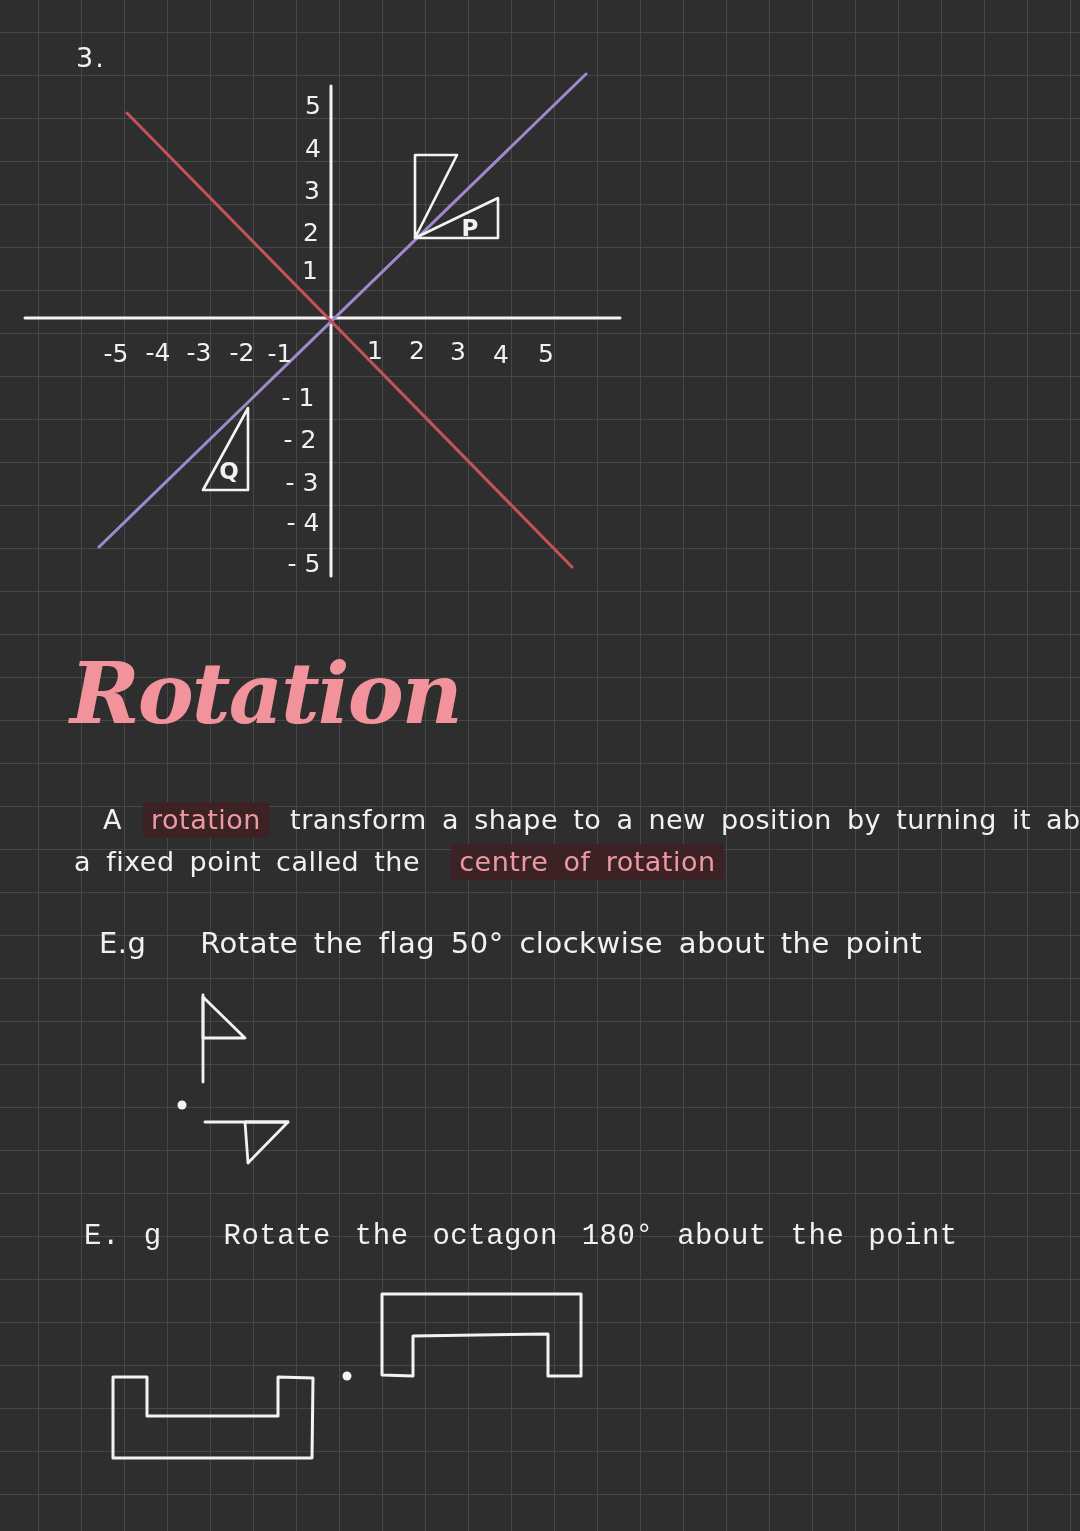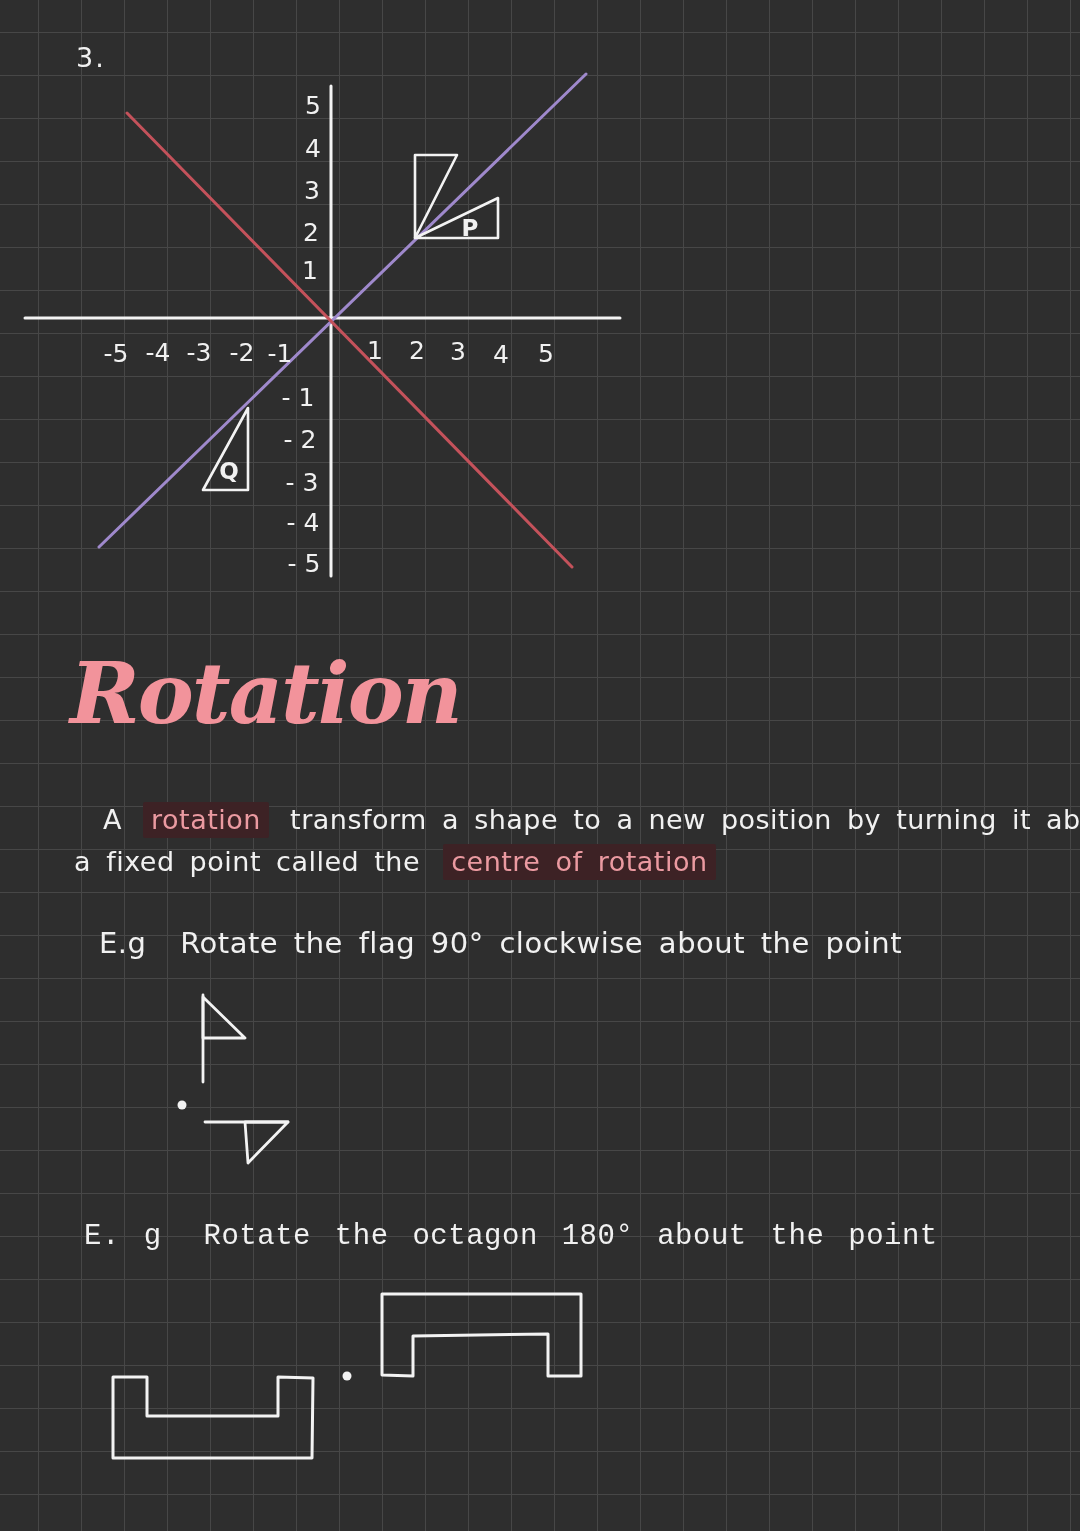--- a/index.html
+++ b/index.html
@@ -24,25 +24,25 @@
     left:70px;top:650px;
     font-family:"DejaVu Serif", serif;
     font-style:italic;font-weight:bold;
     font-size:84px;letter-spacing:-2px;line-height:1.05;
   }
   .hand{font-size:27px;word-spacing:6px;letter-spacing:.5px;}
   .line1{left:103px;top:804px;}
   .line2{left:74px;top:846px;}
   .eg1{left:99px;top:926px;font-size:29px;}
   .eg2{left:84px;top:1220px;font-size:29px;font-family:Liberation Mono, monospace;}
-  .eg-label{margin-right:18px;}
+  .eg-label{margin-right:38px;}
   .hl{
     padding:2px 8px 3px 8px;border-radius:2px;
   }
-  .line2 .hl{margin-left:8px;}
+  .line2 .hl{margin-left:16px;}
   .line1 .hl{margin:0 6px;}
 </style>
 </head>
 <body>
 
 <div class="page">
 
   <svg class="figures" id="figures-svg" width="1080" height="1531" viewBox="0 0 1080 1531">
       <line x1="25" y1="318" x2="620" y2="318" stroke="#f3f3f3" stroke-width="3" stroke-linecap="round"></line>
       <line x1="331" y1="86" x2="331" y2="576" stroke="#f3f3f3" stroke-width="3" stroke-linecap="round"></line>
@@ -93,21 +93,21 @@
     <span>transform a shape to a new position by turning it about</span>
   </div>
 
   <div class="abs hand line2">
     <span>a fixed point called the</span>
     <span class="hl" style="background: rgb(61, 34, 37); color: rgb(235, 154, 161);">centre of rotation</span>
   </div>
 
   <div class="abs hand eg1">
     <span class="eg-label">E.g</span>
-    <span>Rotate the flag 90° clockwise about the point</span>
+    <span>Rotate the flag 50° clockwise about the point</span>
   </div>
 
   <div class="abs hand eg2">
     <span class="eg-label">E. g</span>
     <span>Rotate the octagon 180° about the point</span>
   </div>
 
 </div>
 
 </body></html>

